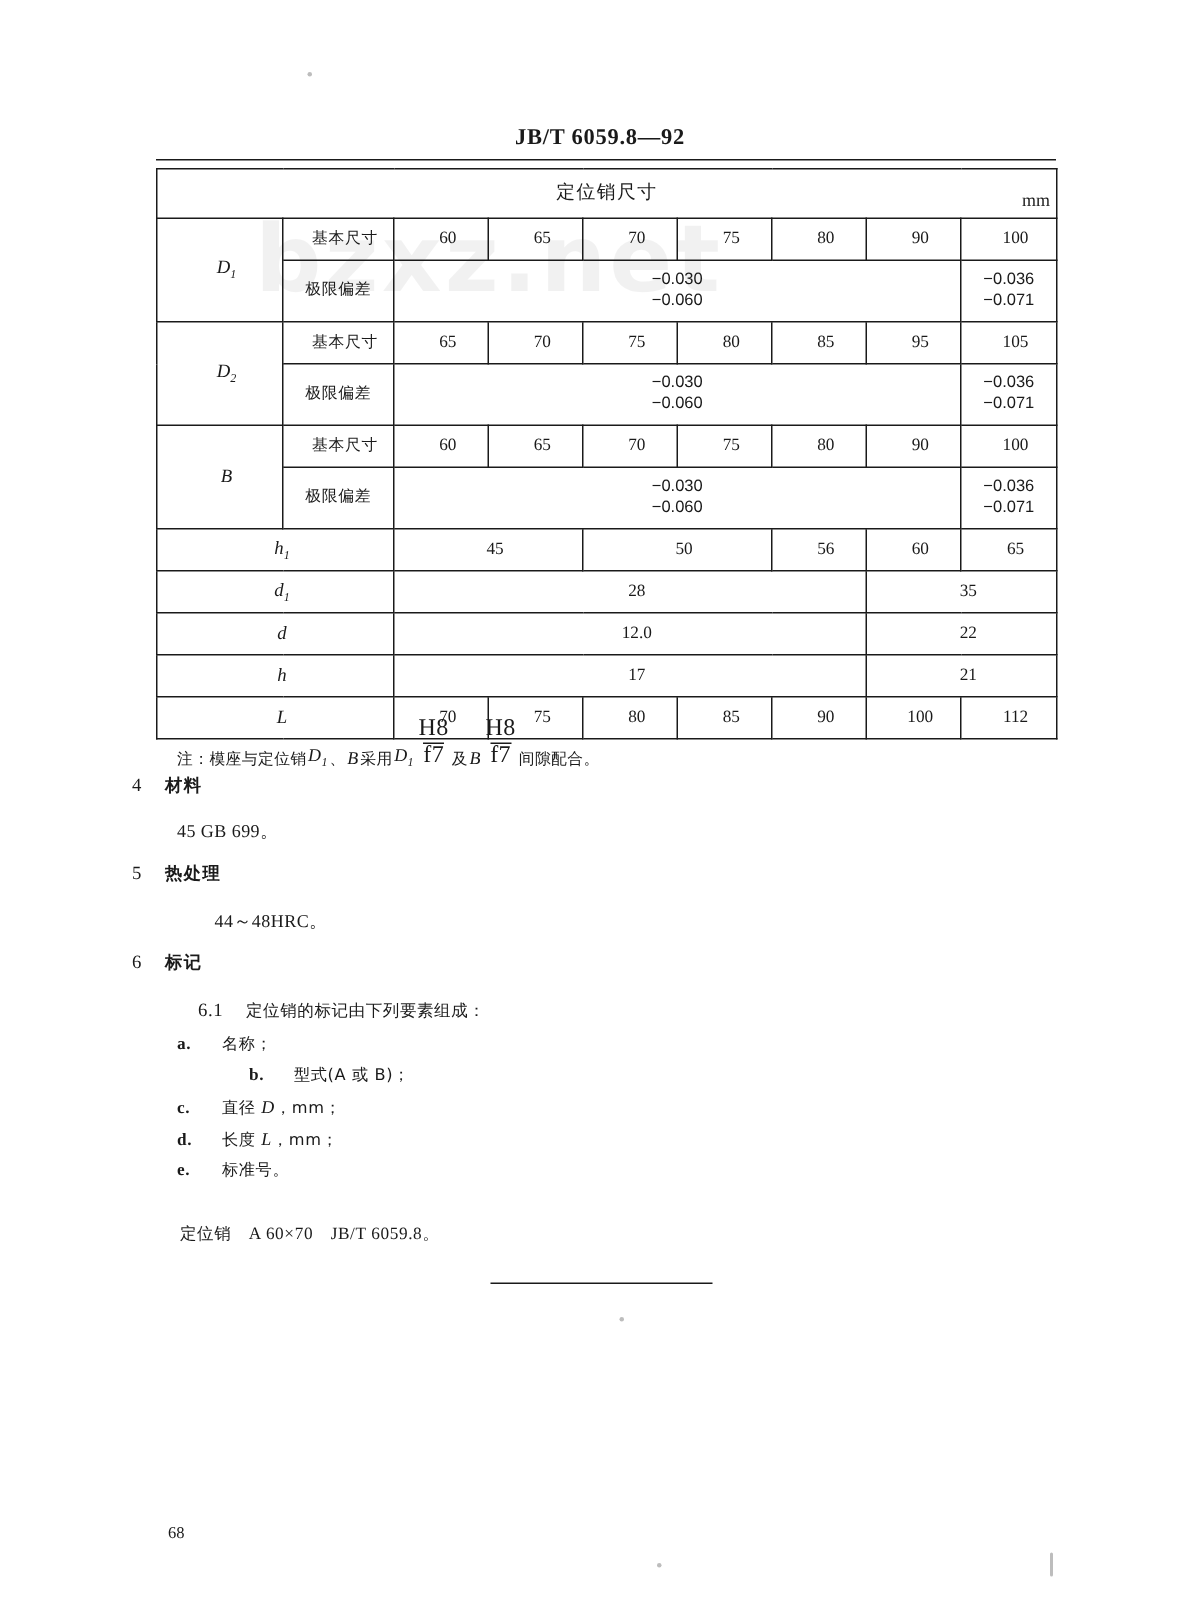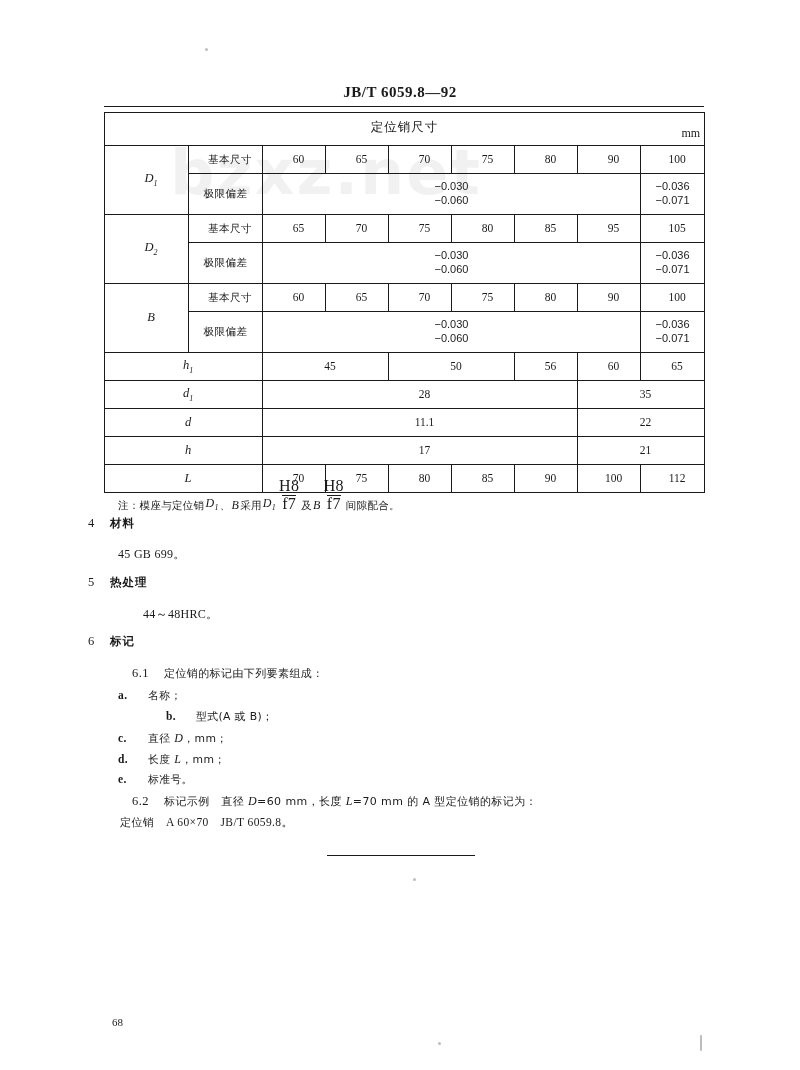--- a/index.html
+++ b/index.html
@@ -82,21 +82,21 @@
   }
   .cap-row td {
     border-left: none;
     border-right: none;
     border-top: none;
     border-bottom: 1px solid #1a1a1a;
     position: relative;
     height: 26px;
   }
   .cap-title {
-    font-family: Liberation Mono, monospace;
+    font-family: Liberation Serif, serif;
     font-size: 12.5px;
     letter-spacing: 1px;
   }
   .cap-unit {
     position: absolute;
     right: 4px;
     bottom: 4px;
     font-family: "Liberation Serif", serif;
     font-size: 12px;
   }
@@ -362,21 +362,21 @@
           <span class="sym">d<sub>1</sub></span>
         </td>
         <td colspan="5" class="num">28</td>
         <td colspan="2" class="num">35</td>
       </tr>
 
       <tr class="short">
         <td colspan="2">
           <span class="sym">d</span>
         </td>
-        <td colspan="5" class="num">11.1</td>
+        <td colspan="5" class="num">12.0</td>
         <td colspan="2" class="num">22</td>
       </tr>
 
       <tr class="short">
         <td colspan="2">
           <span class="sym">h</span>
         </td>
         <td colspan="5" class="num">17</td>
         <td colspan="2" class="num">21</td>
       </tr>
@@ -444,23 +444,20 @@
   <div class="item" style="top:731px;">
     <span class="lt">c.</span><span>直径 </span><span class="mi">D</span><span>，mm；</span>
   </div>
   <div class="item" style="top:752px;">
     <span class="lt">d.</span><span>长度 </span><span class="mi">L</span><span>，mm；</span>
   </div>
   <div class="item" style="top:773px;">
     <span class="lt">e.</span><span>标准号。</span>
   </div>
 
-  <div class="subsec" style="top:794px;">
-    <span class="sn">6.2</span><span>标记示例</span><span>&nbsp;&nbsp;&nbsp;</span><span>直径 </span><span class="mi">D</span><span>=60 mm，长度 </span><span class="mi">L</span><span>=70 mm 的 A 型定位销的标记为：</span>
-  </div>
   <div class="subsec" style="top:815px;left:120px;">
     <span>定位销</span><span>&nbsp;&nbsp;&nbsp;</span><span class="rm">A 60×70</span><span>&nbsp;&nbsp;&nbsp;</span><span class="rm">JB/T 6059.8。</span>
   </div>
 
   <div class="bottom-rule"></div>
 
   <div class="page-num">68</div>
 </div>
 
 </body></html>

